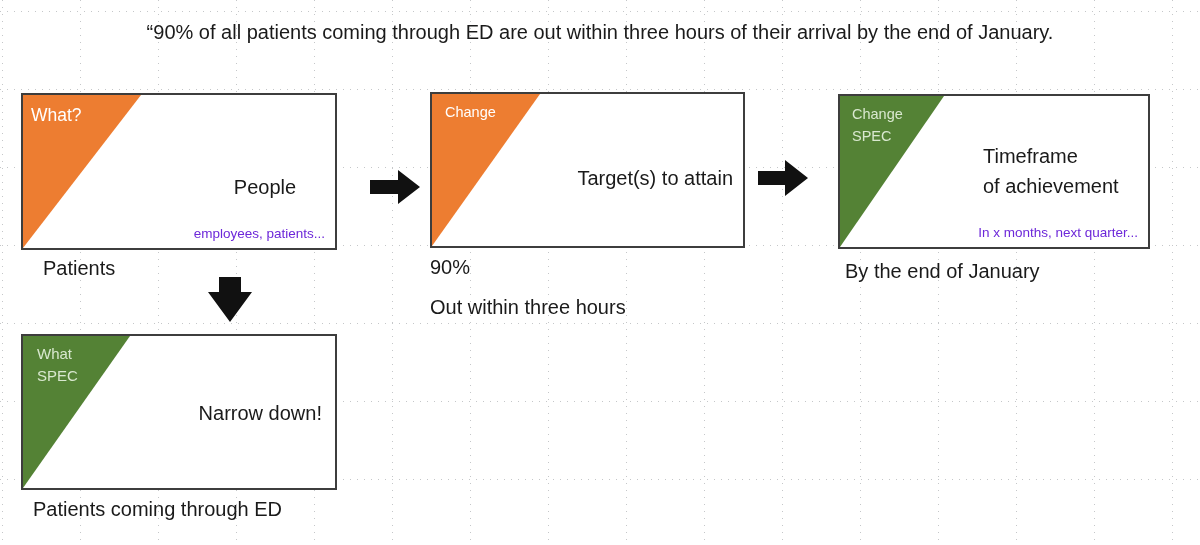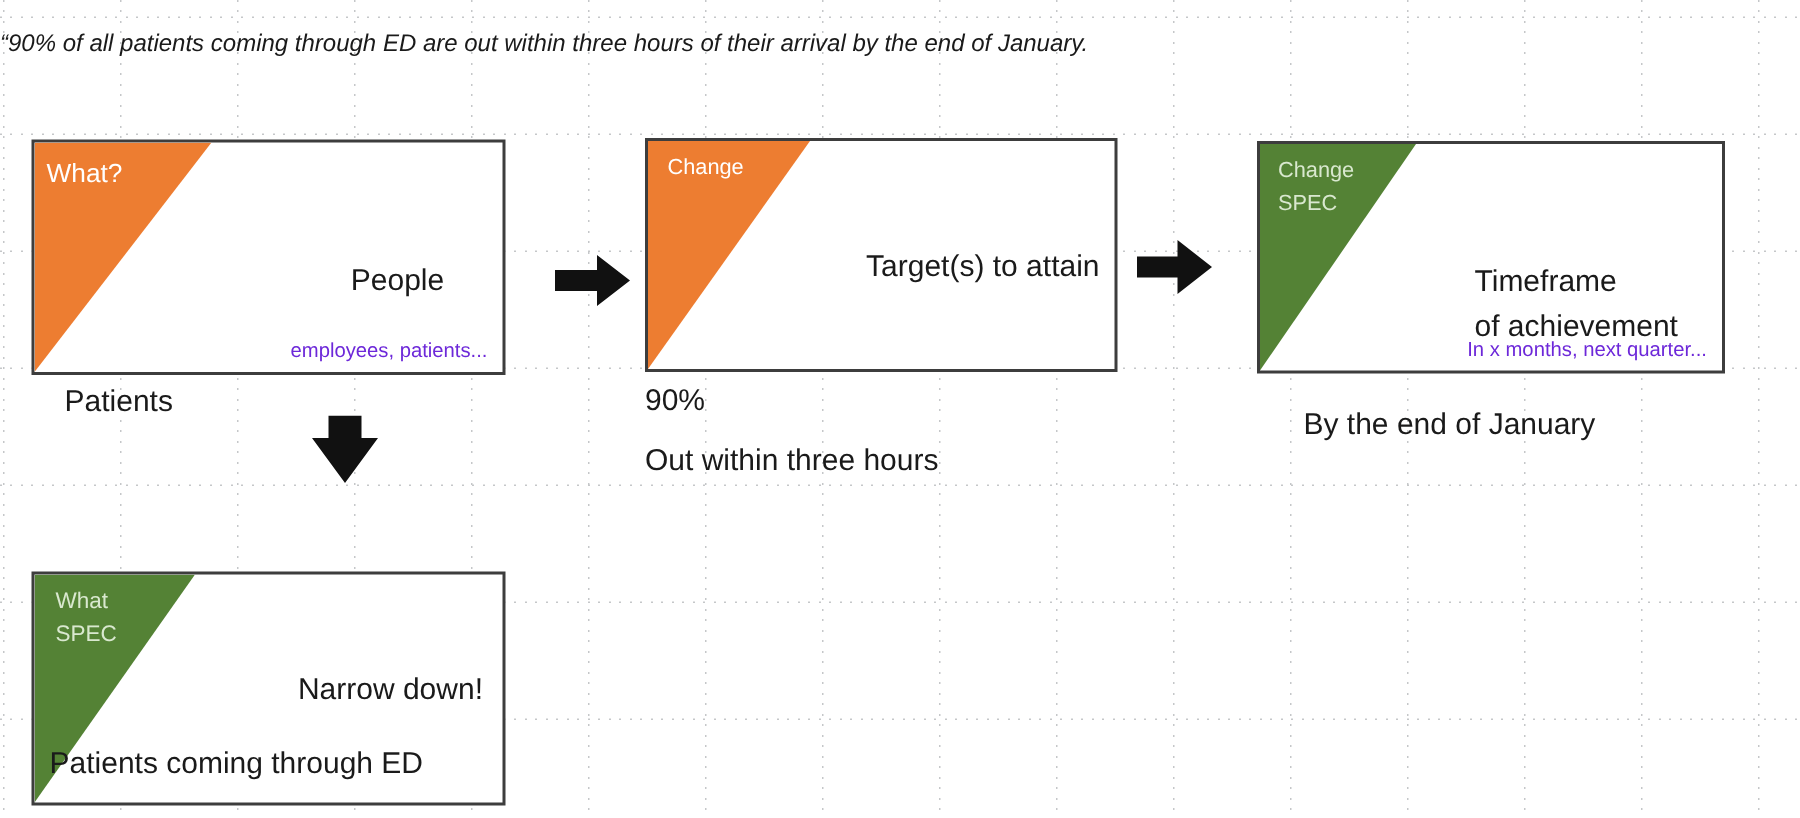--- a/index.html
+++ b/index.html
@@ -24,21 +24,21 @@
   }
   
   #grid{position:absolute;inset:0;}
   .vline{position:absolute;top:0;bottom:0;width:1px;
     background:repeating-linear-gradient(to bottom,var(--grid-line) 0 1.2px,transparent 1.2px 7px);}
   .hline{position:absolute;left:0;right:0;height:1px;
     background:repeating-linear-gradient(to right,var(--grid-line) 0 1.2px,transparent 1.2px 7px);}
 
   .title{
     position:absolute;left:0;top:21px;width:100%;
-    font-size:16px;color:var(--text);font-style:italic;
+    text-align:center;font-size:20px;color:var(--text);
   }
 
   .box{
     position:absolute;
     background:#ffffff;
     border:2px solid var(--box-border);
   }
   .tri{
     position:absolute;left:0;top:0;bottom:0;
     clip-path:polygon(0 0,100% 0,0 100%);
@@ -115,32 +115,32 @@
     <polygon points="0,13 27,13 27,2 50,20 27,38 27,27 0,27"></polygon>
   </svg>
 
   <div class="box" style="left:838px;top:94px;width:312px;height:155px;">
     <div class="tri green" style="width:104px;"></div>
     <div class="corner on-green" style="left:12px;top:7px;">
       <span class="cl">Change</span>
       <span class="cl">SPEC</span>
     </div>
     <div class="main-text" style="left:143px;top:45px;line-height:30px;">
-      <span style="display:block;margin-top:32px;">Timeframe</span>
+      <span style="display:block;">Timeframe</span>
       <span style="display:block;">of achievement</span>
     </div>
     <div class="sub-text" style="right:10px;bottom:7px;">In x months, next quarter...</div>
   </div>
-  <div class="caption" style="left:869px;top:260px;margin-top:12px;">By the end of January</div>
+  <div class="caption" style="left:845px;top:260px;">By the end of January</div>
 
   <svg class="arrow" style="left:207px;top:277px;" width="46" height="46" viewBox="0 0 46 46">
     <polygon points="12,0 34,0 34,15 45,15 23,45 1,15 12,15"></polygon>
   </svg>
 
-  <div class="box" style="left:21px;top:334px;width:316px;height:156px;margin-top:47px;">
+  <div class="box" style="left:21px;top:334px;width:316px;height:156px;">
     <div class="tri green" style="width:107px;"></div>
     <div class="corner on-green" style="left:14px;top:7px;font-size:15px;">
       <span class="cl">What</span>
       <span class="cl">SPEC</span>
     </div>
     <div class="main-text" style="right:13px;top:66px;">Narrow down!</div>
   </div>
   <div class="caption" style="left:33px;top:498px;">Patients coming through ED</div>
 </div>
 

